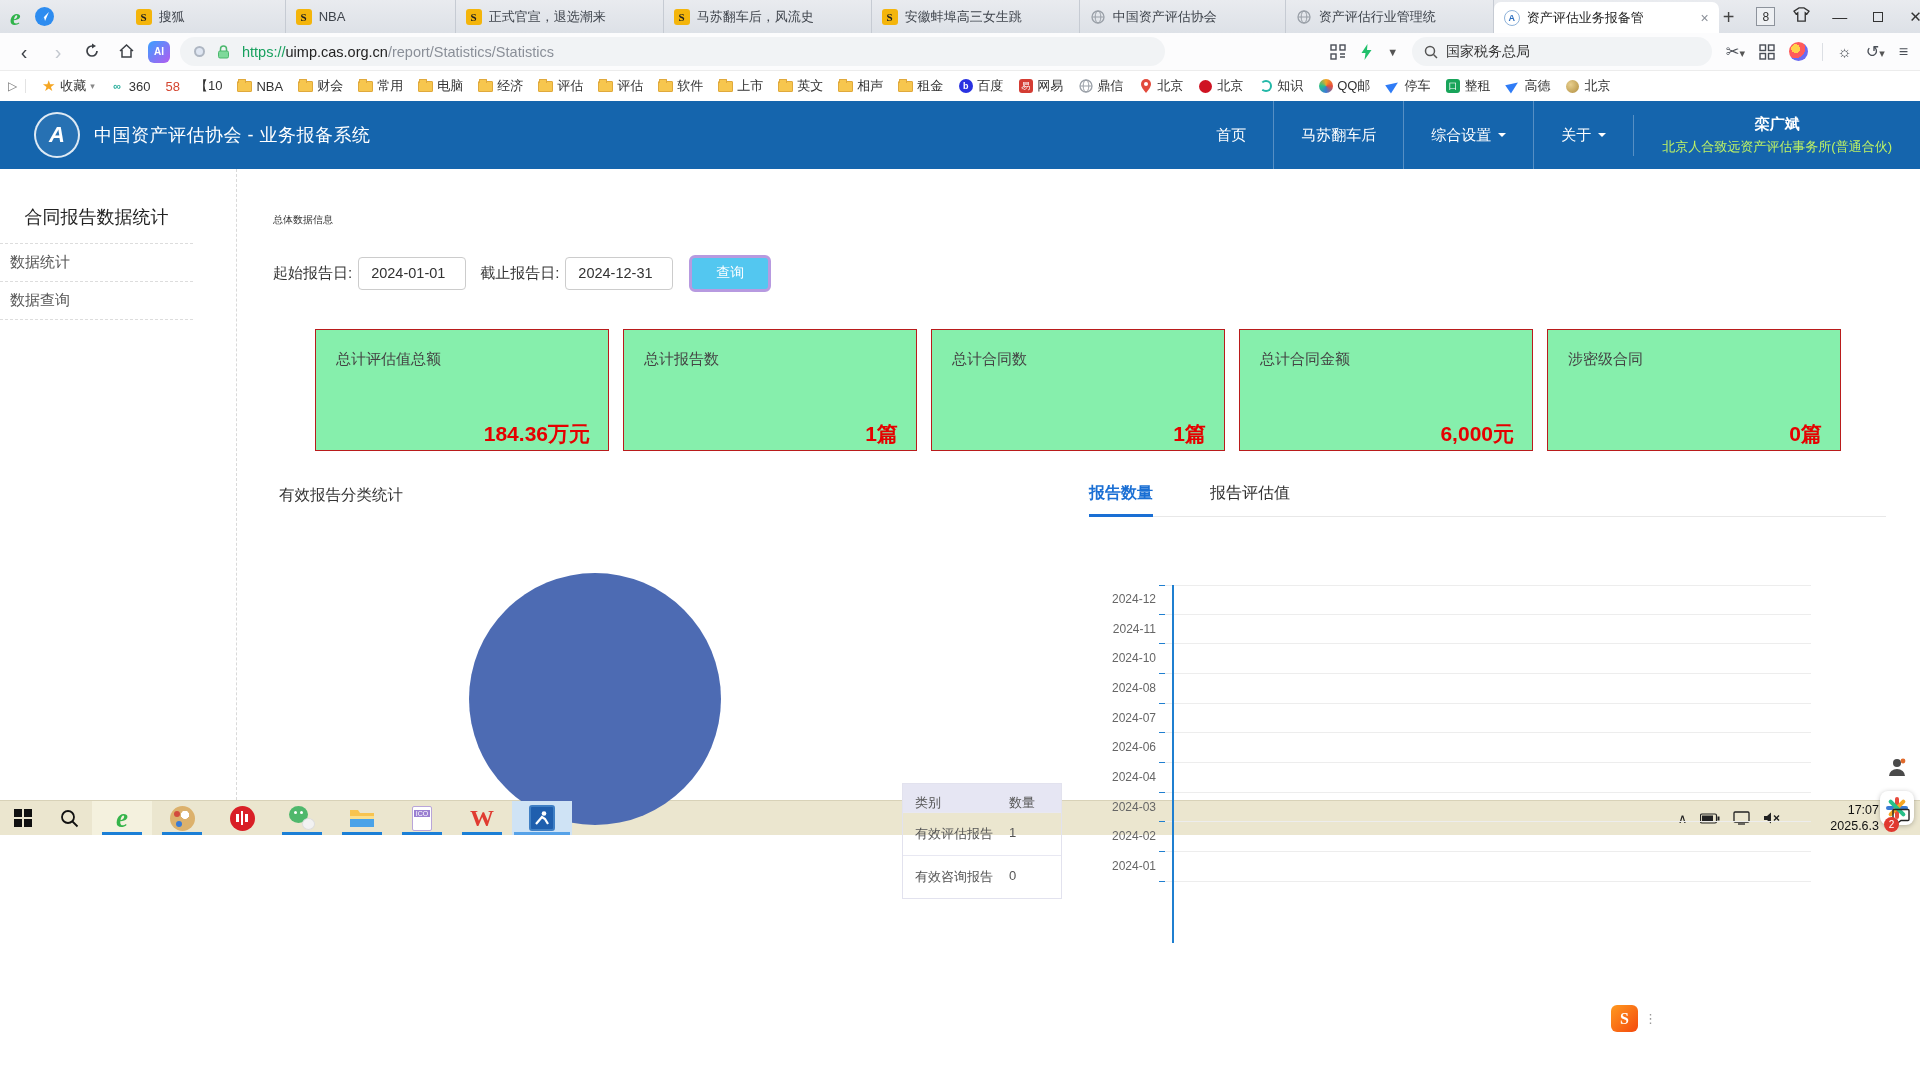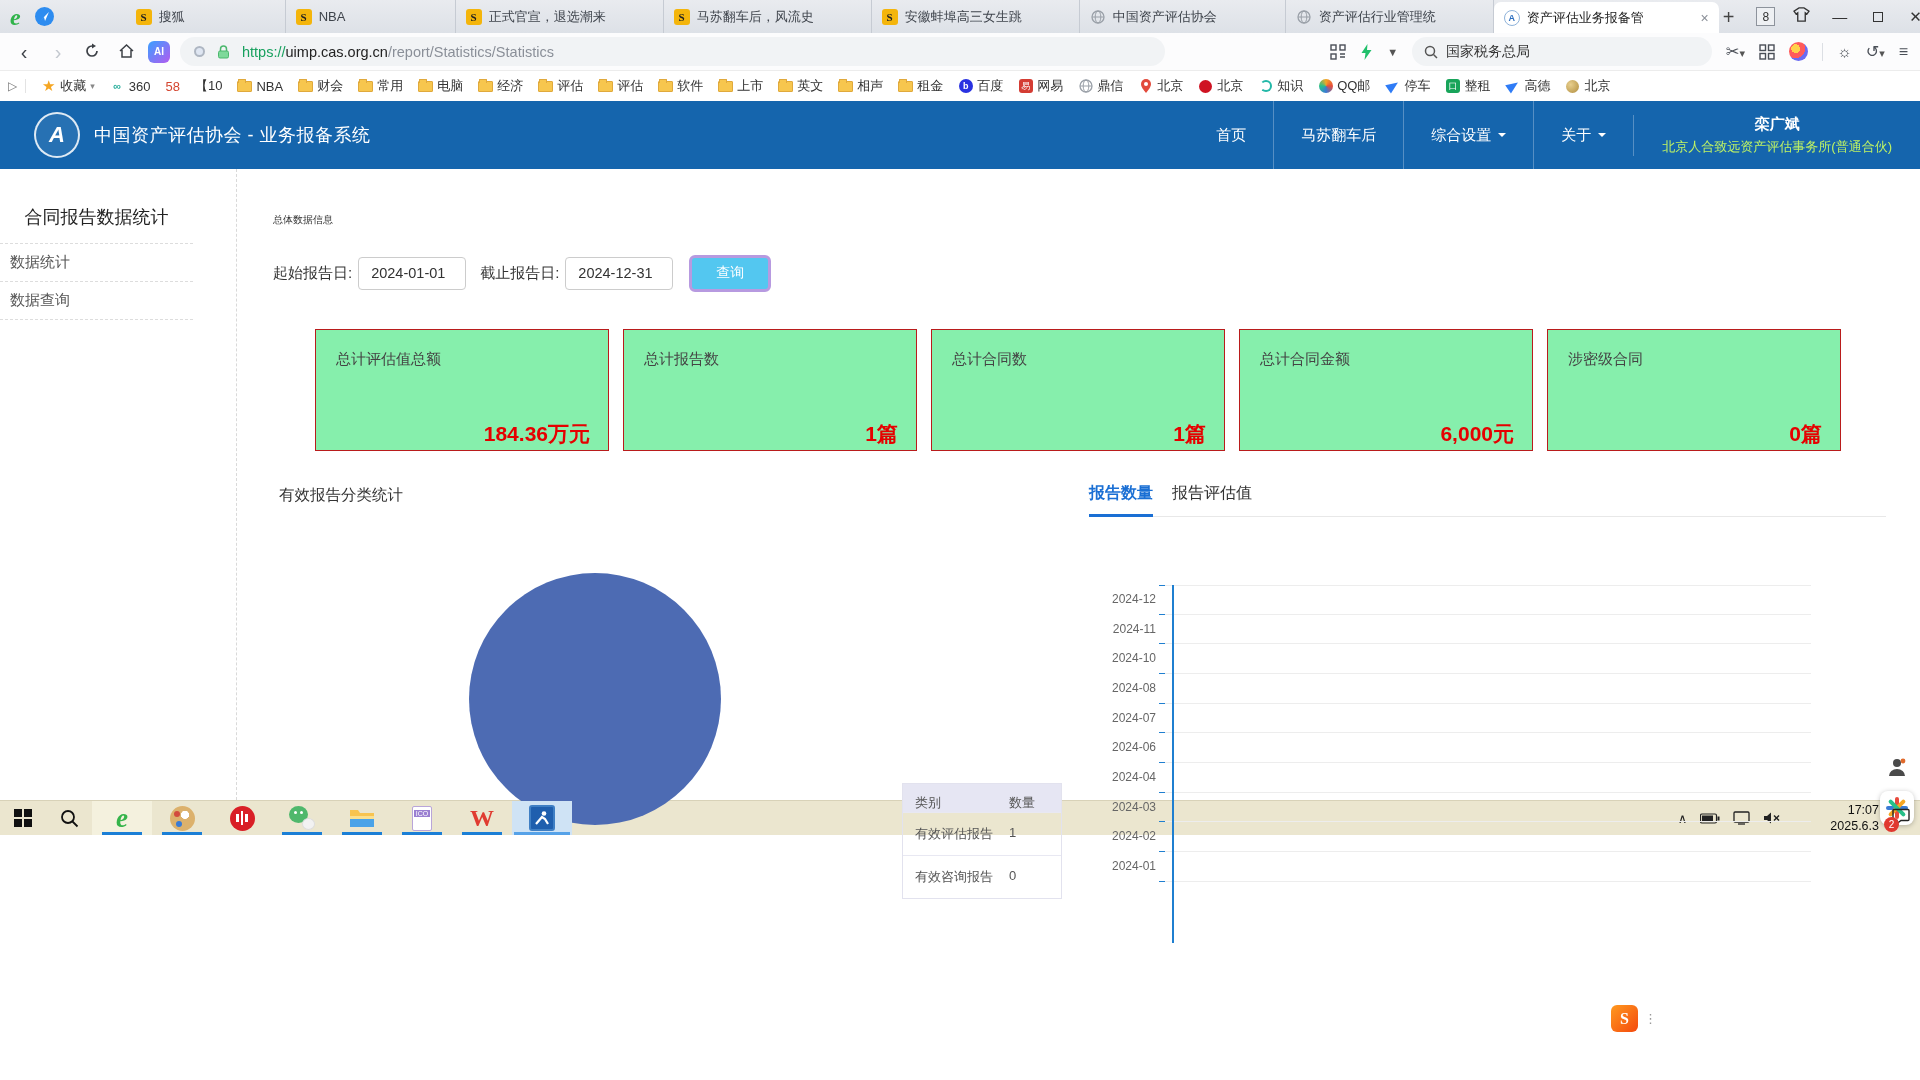--- a/index.html
+++ b/index.html
@@ -108,21 +108,21 @@
   .pie-title { position:absolute; left:42px; top:316px; font-size:15.5px; color:#333; }
   .pie { position:absolute; left:232px; top:404px; width:252px; height:252px; border-radius:50%; }
 
   .cat-table { position:absolute; left:665px; top:614px; width:160px; border:1px solid #e2e2ee; font-size:13px; color:#555; }
   .ct-row { display:flex; border-top:1px solid #e8e8f2; }
   .ct-row:first-child { border-top:none; background:#e6e6f3; }
   .ct-row .c1 { width:98px; padding:12px 0 12px 12px; }
   .ct-row .c2 { width:60px; padding:12px 0 12px 8px; }
   .ct-row:first-child .c1, .ct-row:first-child .c2 { padding-top:10px; padding-bottom:0; }
 
-  .chart-head { position:absolute; left:852px; top:314px; width:797px; border-bottom:1px solid #e8e8e8; padding-bottom:12px; display:flex; gap:19px; }
+  .chart-head { position:absolute; left:852px; top:314px; width:797px; border-bottom:1px solid #e8e8e8; padding-bottom:12px; display:flex; gap:57px; }
   .ctab { font-size:16px; color:#333; position:relative; }
   .ctab.active { color:#1a6fd4; font-weight:bold; }
   .ctab.active::after { content:""; position:absolute; left:0; right:0; bottom:-13px; height:3px; background:#1a6fd4; }
 
   .bar-chart { position:absolute; left:857px; top:416px; width:717px; }
   .bc-row { display:flex; height:29.66px; }
   .bc-label { width:71px; text-align:right; padding-right:9px; font-size:12px; color:#666; line-height:29.66px; }
   .bc-plot { flex:1; position:relative; border-bottom:1px solid #ededed; }
   .bc-row:first-child .bc-plot { border-top:1px solid #ededed; }
   .bc-axis { position:absolute; left:78px; top:0; width:2px; background:#1f7fd0; }

